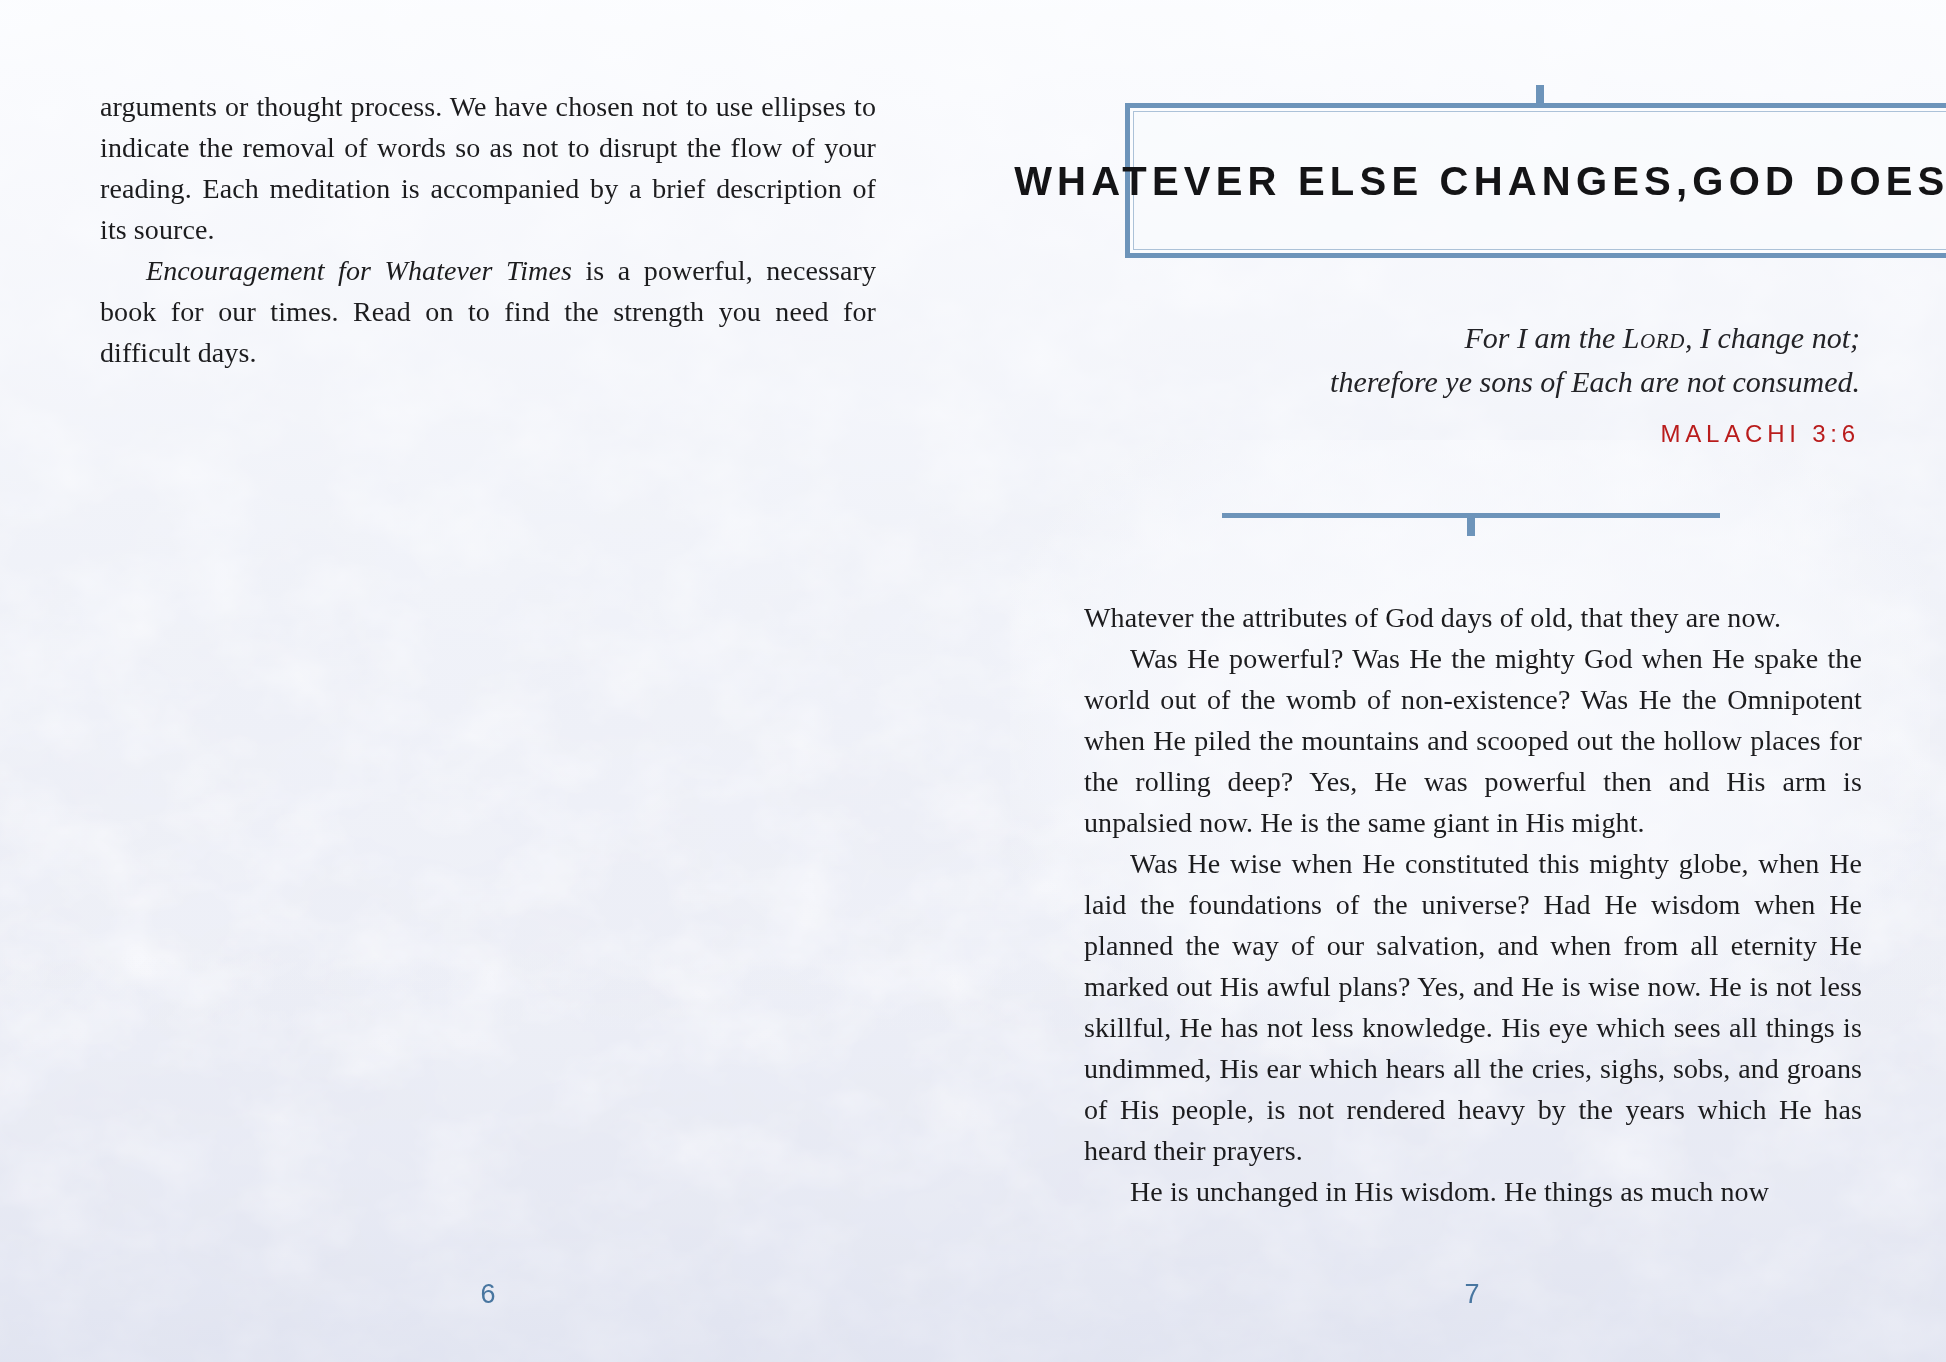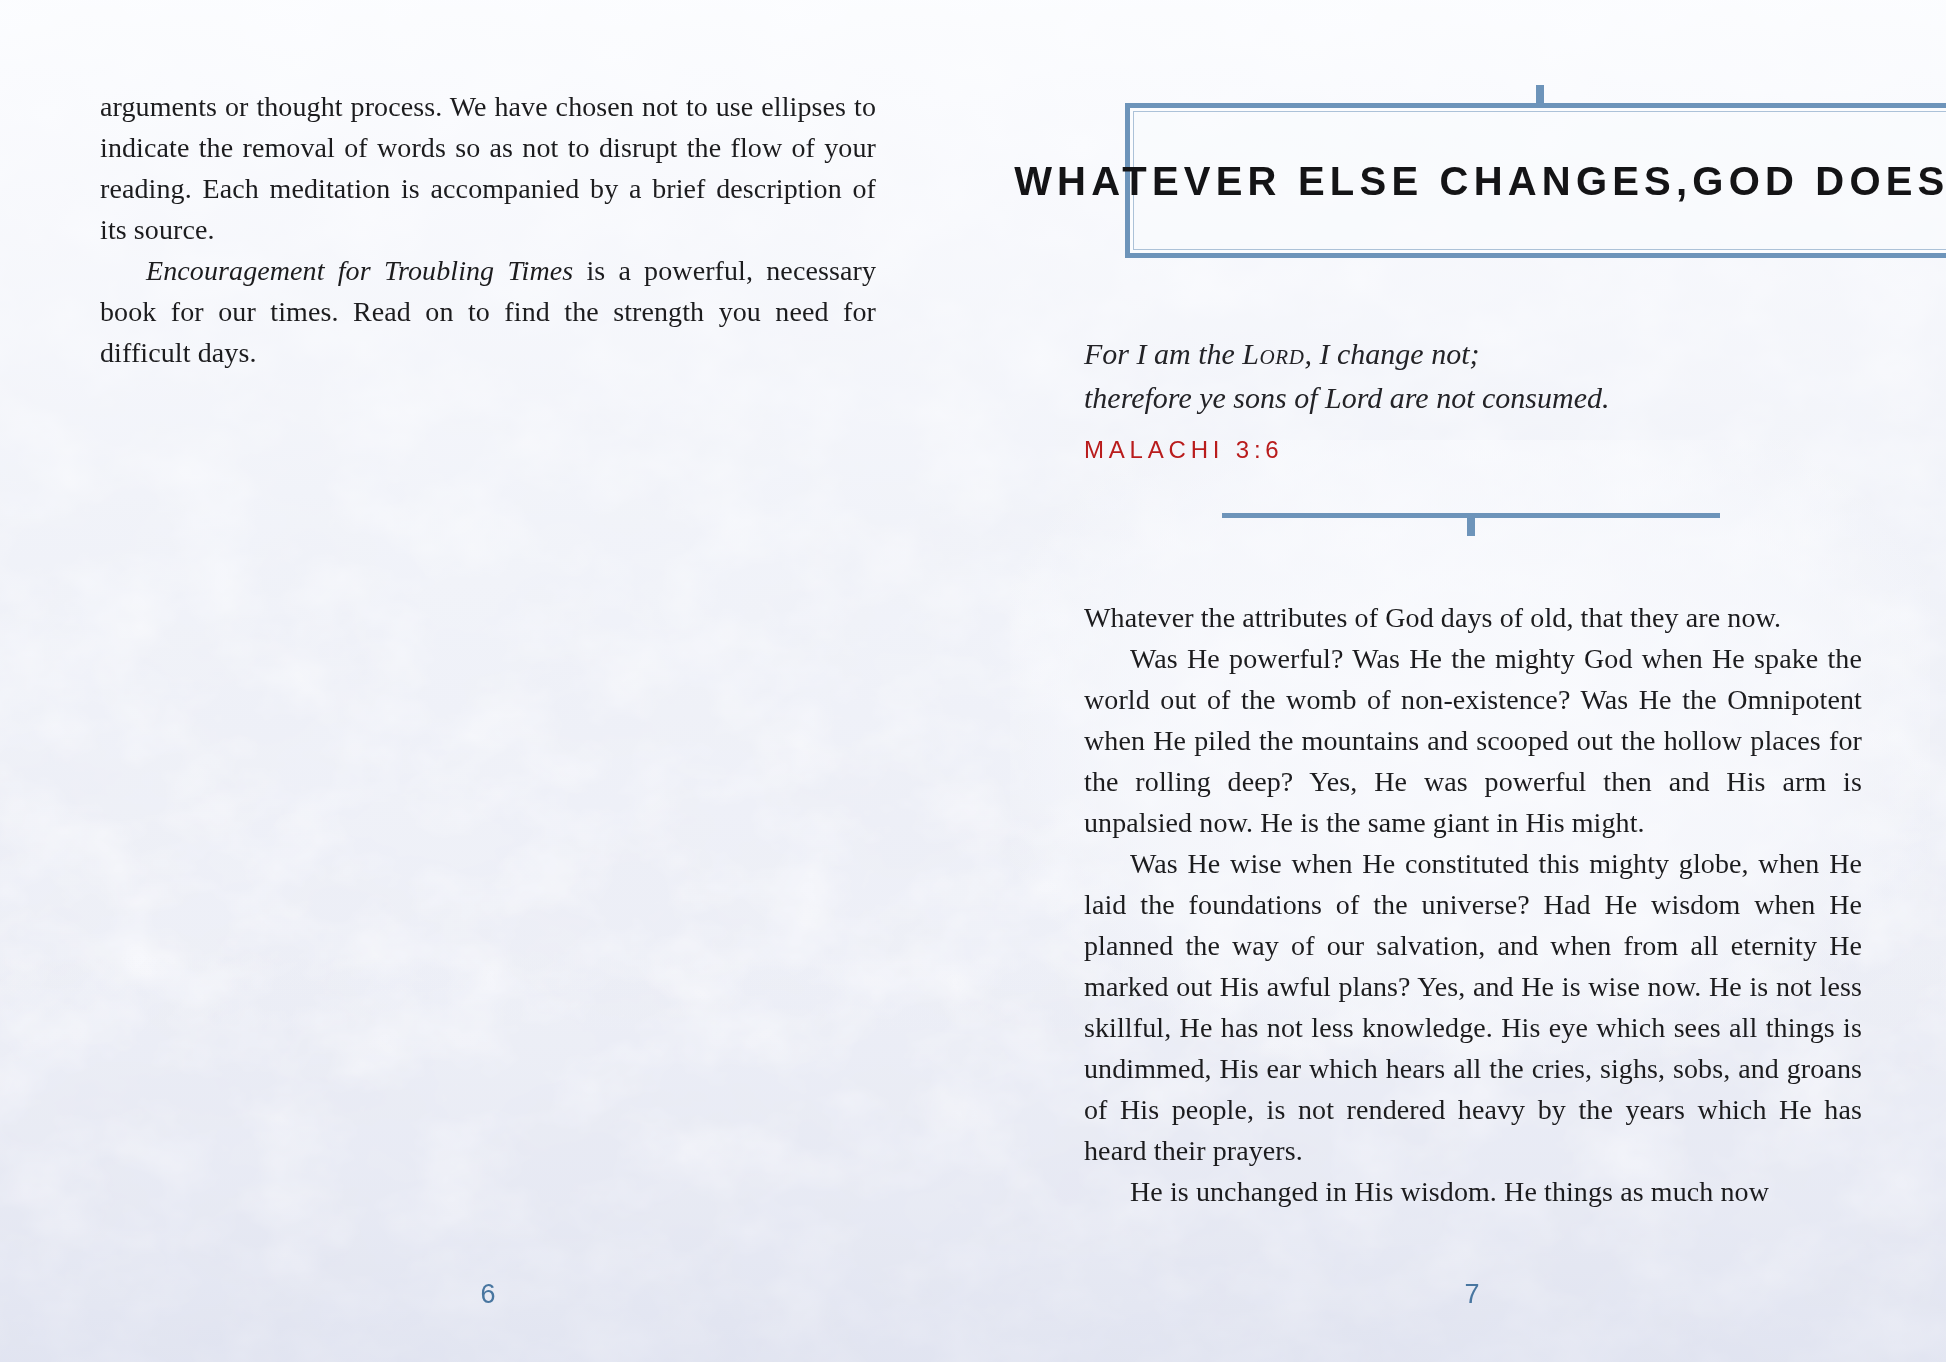--- a/index.html
+++ b/index.html
@@ -110,23 +110,23 @@
     font-size: 40px;
     line-height: 48px;
     letter-spacing: 0.13em;
     color: #141416;
     text-align: center;
     white-space: nowrap;
   }
   
   .verse {
     position: absolute;
-    left: 1084px; top: 332px;
+    left: 1084px; top: 316px;
     width: 776px;
-    text-align: left;
+    text-align: right;
   }
   .verse .vline {
     font-style: italic;
     font-size: 30px;
     line-height: 44px;
     color: #232327;
   }
   .verse .sc { font-variant: small-caps; letter-spacing: 0.02em; }
   .verse-ref {
     margin-top: 16px;
@@ -180,34 +180,34 @@
     </svg>
   </div>
   <div class="bg-fade-top"></div>
   <div class="bg-fade-bottom"></div>
   <div class="text-wash-right"></div>
 
   <div class="content">
 
     <div class="body-block left-text">
       <p><span>arguments or thought process. We have chosen not to use ellipses to indicate the removal of words so as not to disrupt the flow of your reading. Each meditation is accompanied by a brief description of its source.</span></p>
-      <p class="indent"><span class="ital">Encouragement for Troubling Times</span><span> is a powerful, necessary book for our times. Read on to find the strength you need for difficult days.</span></p>
+      <p class="indent"><span class="ital">Encouragement for Whatever Times</span><span> is a powerful, necessary book for our times. Read on to find the strength you need for difficult days.</span></p>
     </div>
 
     <div class="pagenum left">6</div>
 
     <div class="title-box">
       <div class="tick"></div>
       <div class="chapter-title">WHATEVER ELSE CHANGES,</div>
       <div class="chapter-title">GOD DOES NOT</div>
     </div>
 
     <div class="verse">
       <div class="vline"><span>For I am the </span><span class="sc">Lord</span><span>, I change not;</span></div>
-      <div class="vline">therefore ye sons of Lord are not consumed.</div>
+      <div class="vline">therefore ye sons of Each are not consumed.</div>
       <div class="verse-ref">Malachi 3:6</div>
     </div>
 
     <div class="divider">
       <div class="tick"></div>
     </div>
 
     <div class="body-block right-text">
       <p><span>Whatever the attributes of God days of old, that they are now.</span></p>
       <p class="indent"><span>Was He powerful? Was He the mighty God when He spake the world out of the womb of non-existence? Was He the Omnipotent when He piled the mountains and scooped out the hollow places for the rolling deep? Yes, He was powerful then and His arm is unpalsied now. He is the same giant in His might.</span></p>

